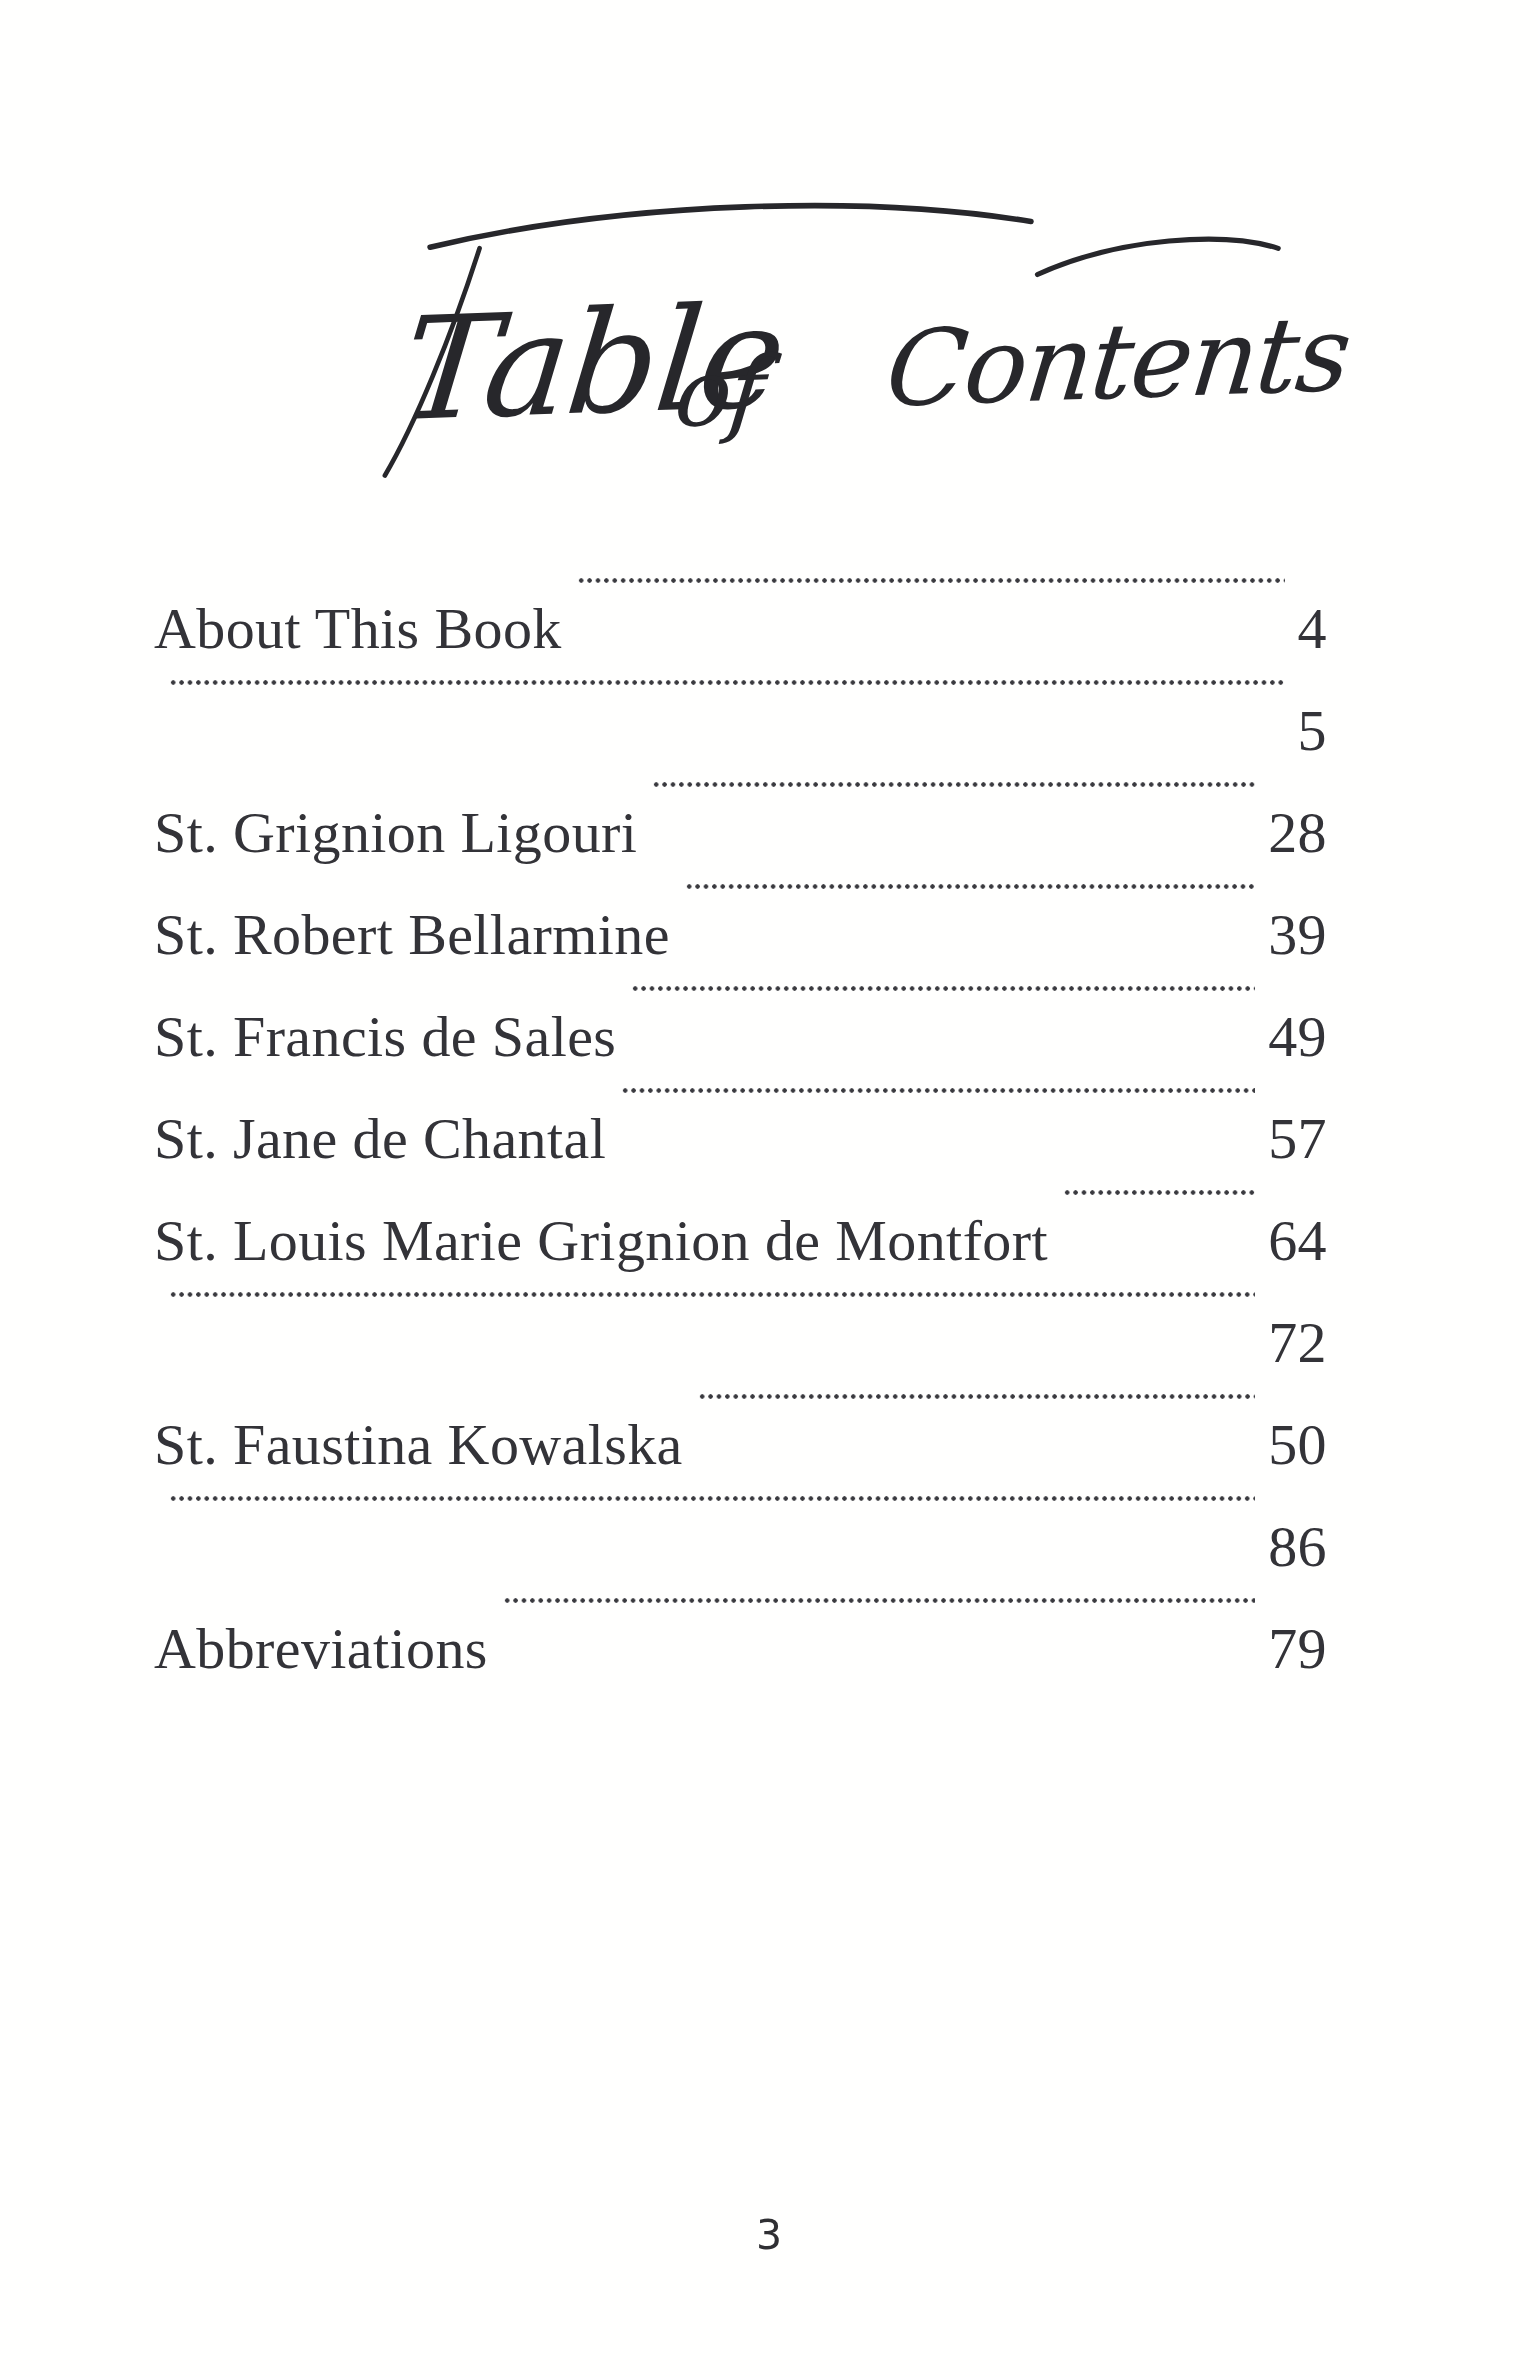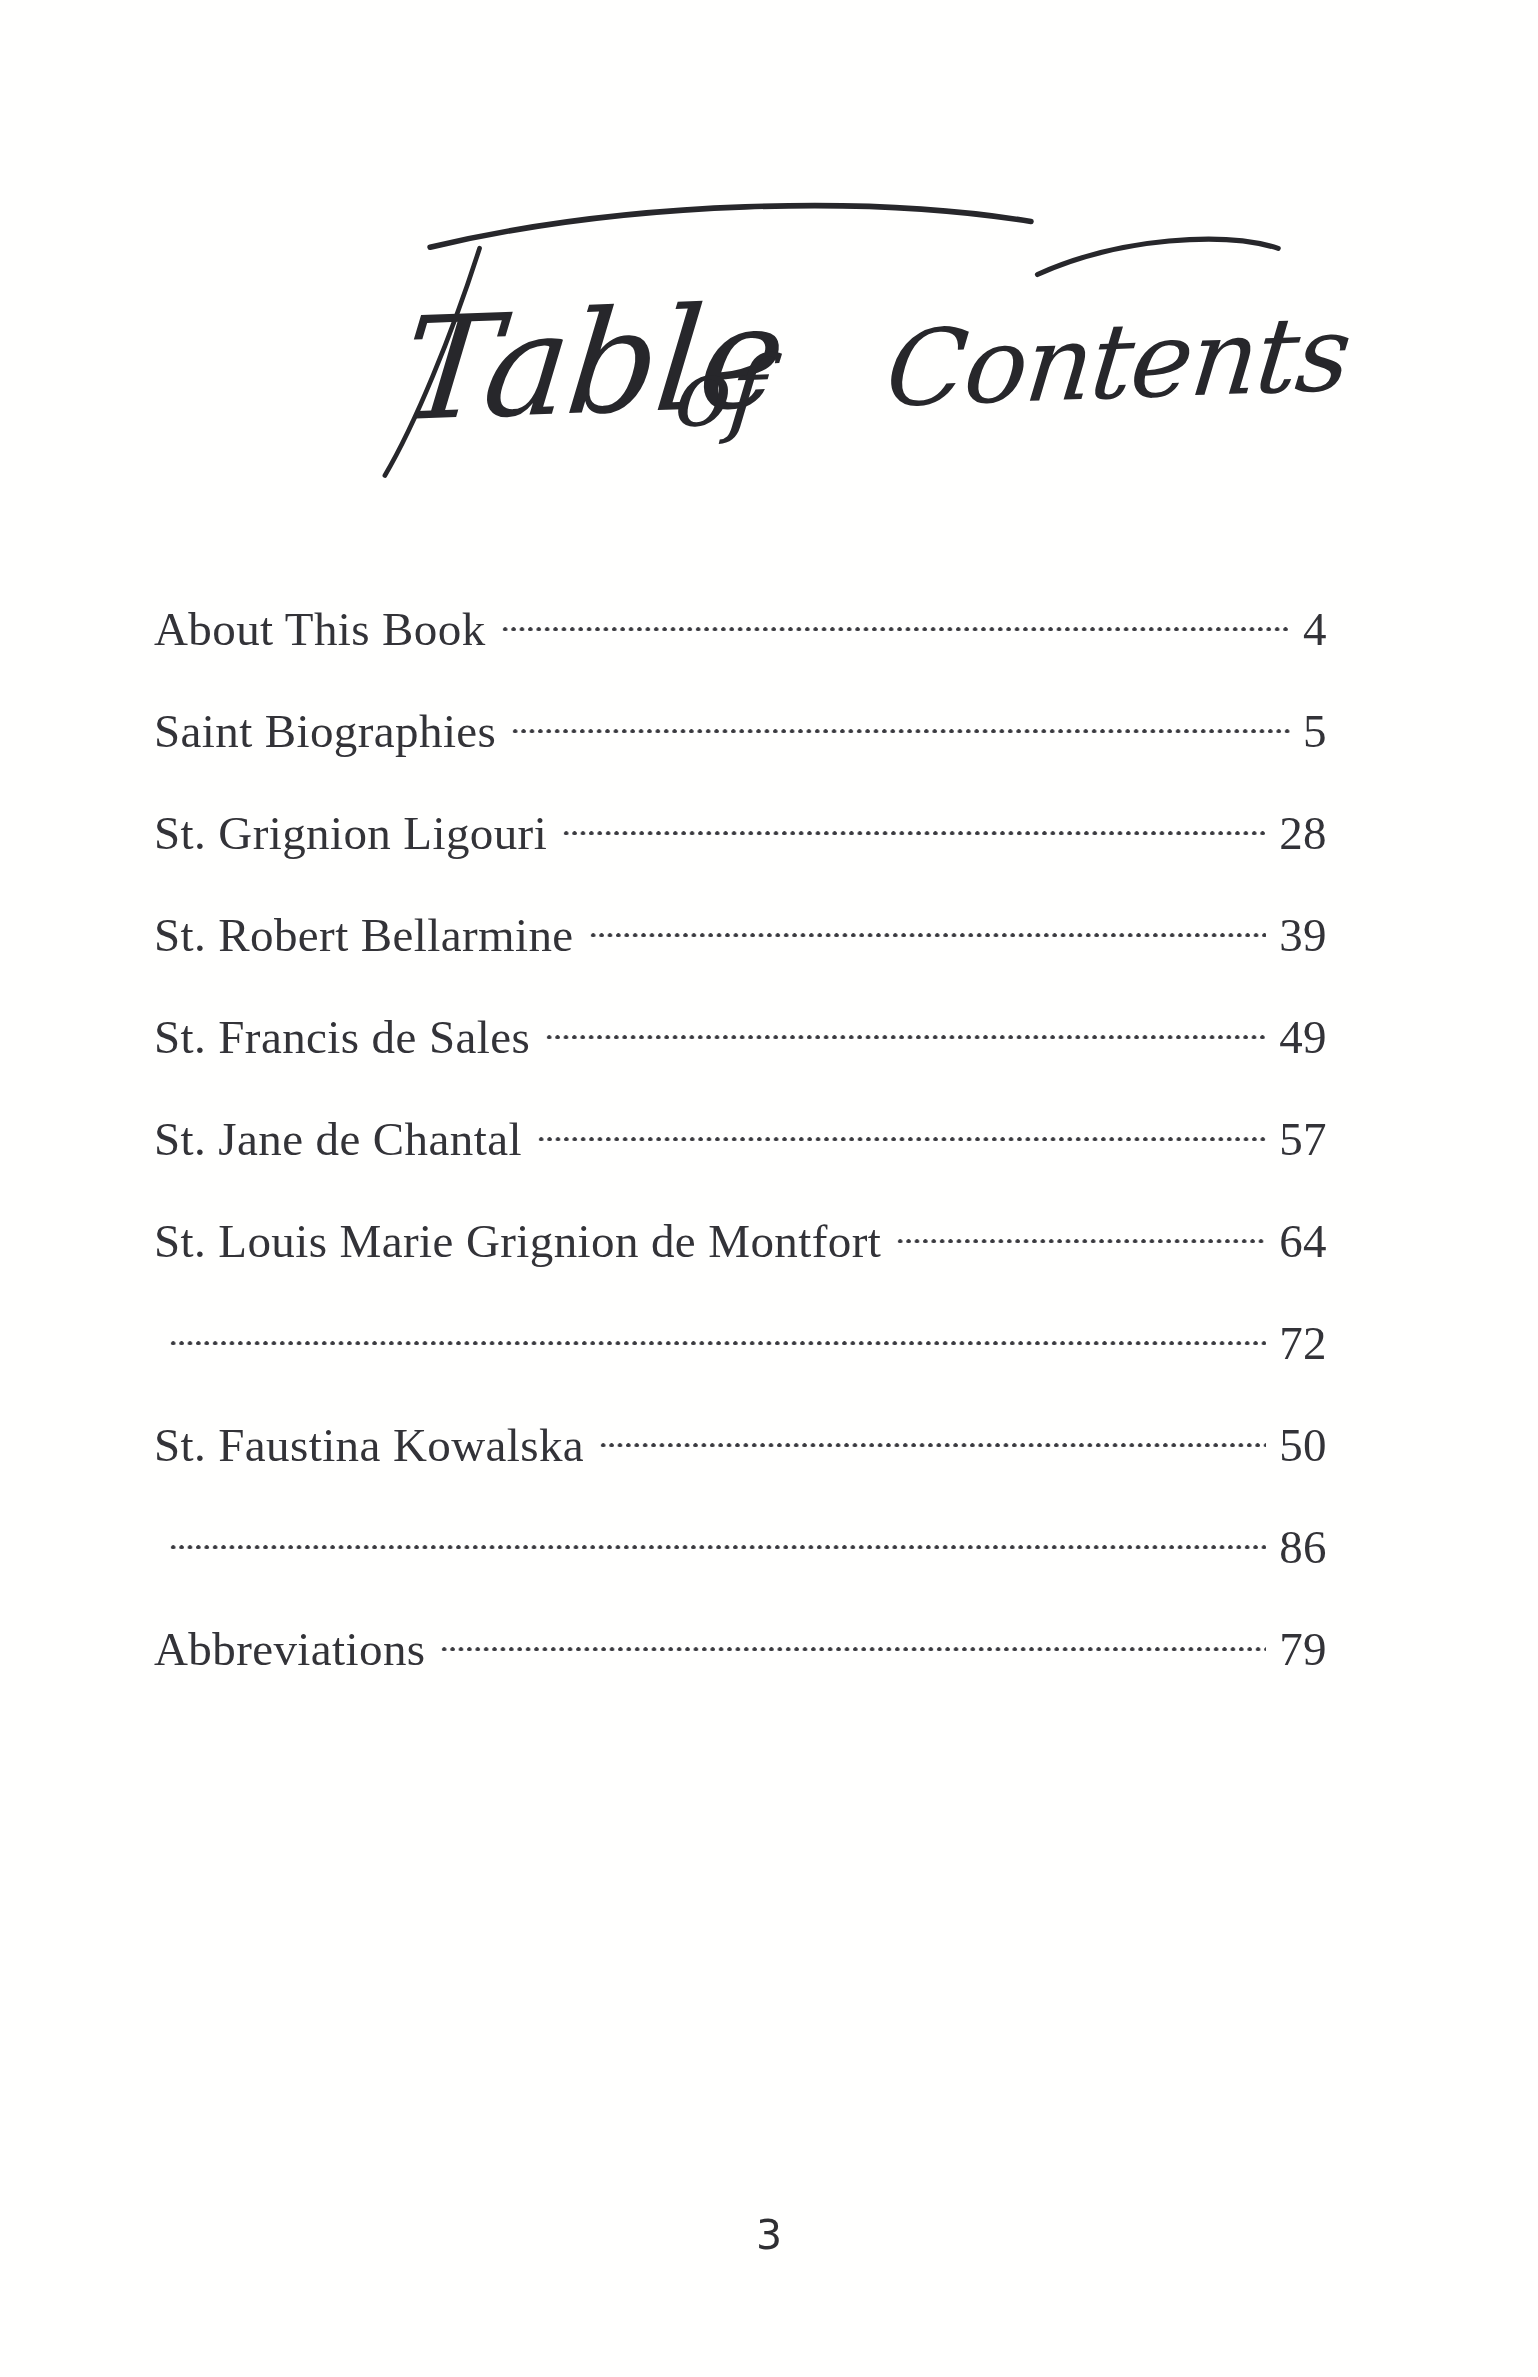--- a/index.html
+++ b/index.html
@@ -41,25 +41,25 @@
 
   
   .toc {
     position: absolute;
     left: 154px;
     top: 578px;
     width: 1173px;
   }
   .toc-row {
     display: flex;
-    align-items: center;
+    align-items: flex-start;
     height: 102px;
     line-height: 102px;
     font-family: "Liberation Serif", serif;
-    font-size: 47px;
+    font-size: 58px;
     color: #333338;
     letter-spacing: 0.4px;
   }
   .toc-label {
     white-space: nowrap;
     flex: 0 0 auto;
   }
   .toc-leader {
     flex: 1 1 auto;
     height: 4.7px;
@@ -113,21 +113,20 @@
 
   <div class="toc">
 
     <div class="toc-row">
       <span class="toc-label">About This Book</span>
       <span class="toc-leader"></span>
       <span class="toc-page">4</span>
     </div>
 
     <div class="toc-row">
-      <span class="toc-label">Saint Biographies</span>
       <span class="toc-leader"></span>
       <span class="toc-page">5</span>
     </div>
 
     <div class="toc-row">
       <span class="toc-label">St. Grignion Ligouri</span>
       <span class="toc-leader"></span>
       <span class="toc-page">28</span>
     </div>
 

